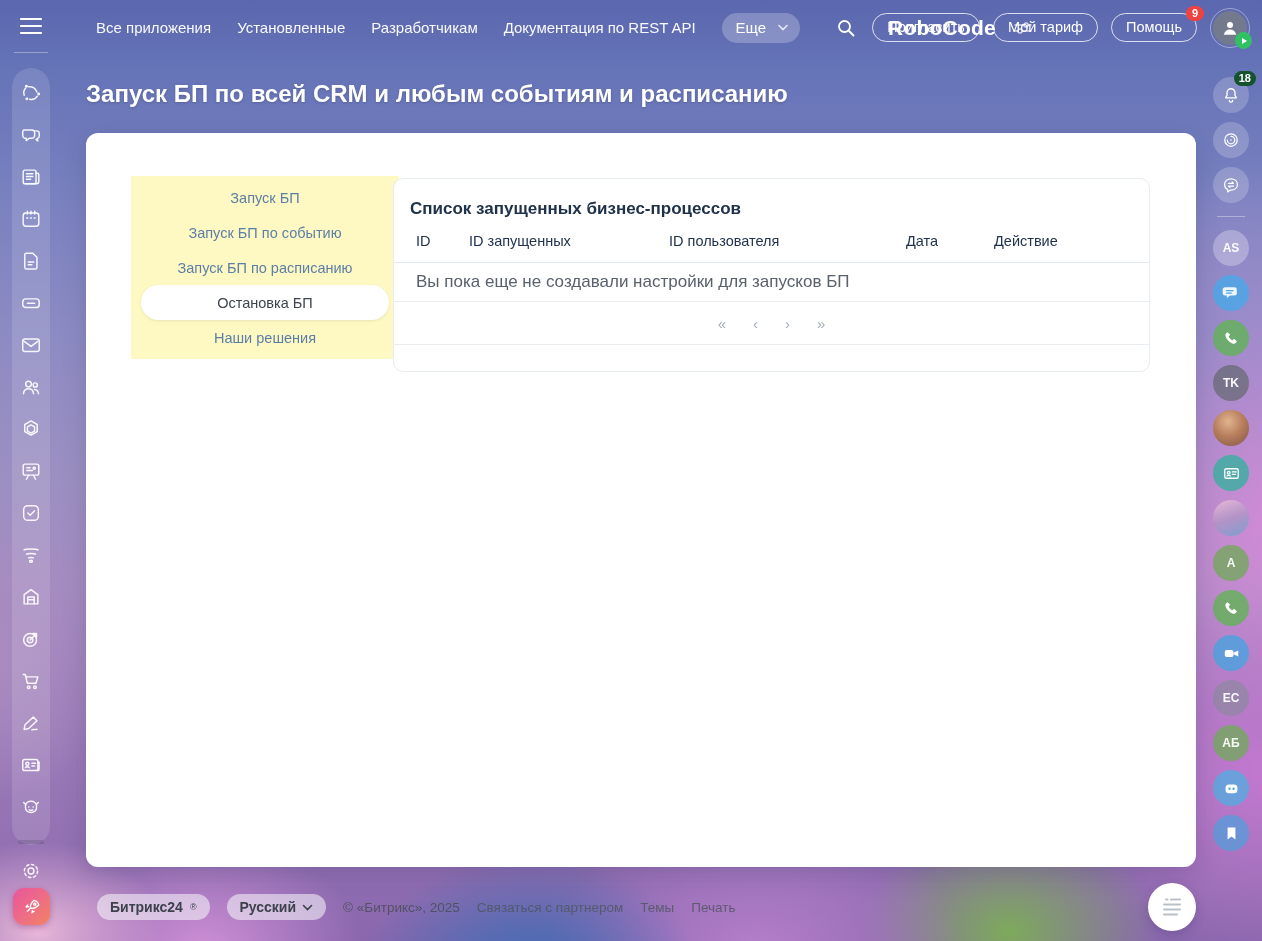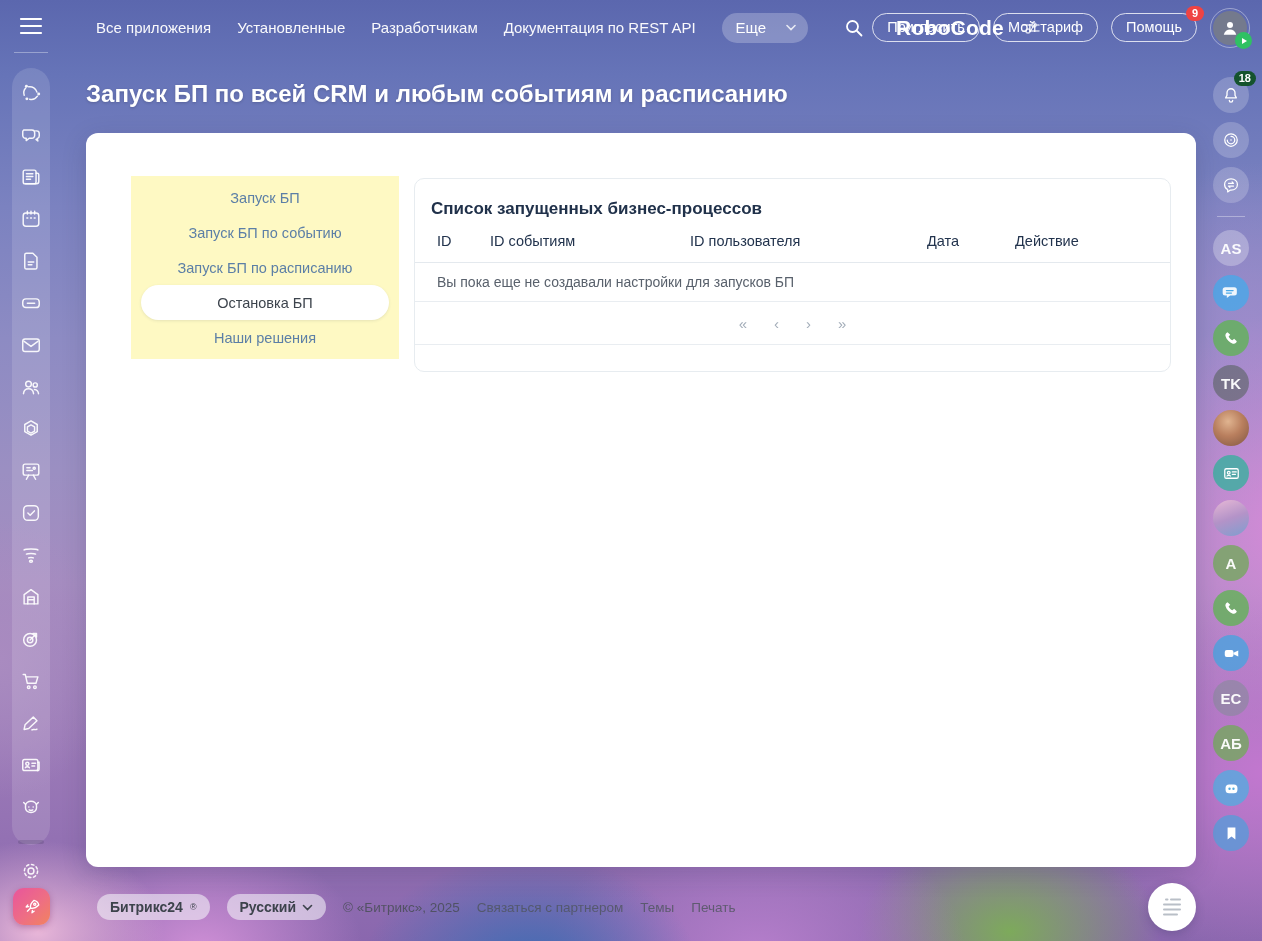--- a/index.html
+++ b/index.html
@@ -22,21 +22,21 @@
   }
   svg { display:block; }
   .ico { color:rgba(255,255,255,0.92); }
 
   
   .topbar { position:absolute; left:0; top:0; width:100%; height:55px; }
   .burger { position:absolute; left:18px; top:16px; cursor:pointer; }
   .burger-divider { position:absolute; left:14px; top:52px; width:34px; height:1px; background:rgba(255,255,255,0.35); }
   .topnav { position:absolute; left:96px; top:0; height:55px; display:flex; align-items:center; gap:26px; }
   .topnav .navitem { color:rgba(255,255,255,0.96); font-size:15px; cursor:pointer; white-space:nowrap; }
-  .more-pill { display:flex; align-items:center; gap:20px; background:rgba(255,255,255,0.24); border-radius:16px; padding:6px 12px 7px 14px; color:#fff; font-size:15px; cursor:pointer; }
+  .more-pill { display:flex; align-items:center; gap:12px; background:rgba(255,255,255,0.24); border-radius:16px; padding:6px 12px 7px 14px; color:#fff; font-size:15px; cursor:pointer; }
   .search-btn { margin-left:10px; cursor:pointer; }
   .brand { display:flex; align-items:center; gap:18px; margin-left:6px; }
   .brand-name { color:#fff; font-size:21px; font-weight:700; letter-spacing:0.2px; }
   .top-actions { position:absolute; right:65px; top:0; height:55px; display:flex; align-items:center; gap:13px; }
   .pill-btn { position:relative; border:1px solid rgba(255,255,255,0.78); border-radius:17px; padding:5px 14px 6px; color:#fff; font-size:14.5px; cursor:pointer; white-space:nowrap; background:transparent; }
   .pill-badge { position:absolute; top:-8px; right:-8px; background:#ef4343; color:#fff; font-size:11px; font-weight:700; border-radius:9px; padding:2px 6px; line-height:1; }
   .avatar-wrap { position:absolute; right:12px; top:8px; width:40px; height:40px; border-radius:50%; border:1px solid rgba(255,255,255,0.4); display:flex; align-items:center; justify-content:center; cursor:pointer; }
   .avatar-circle { width:34px; height:34px; border-radius:50%; background:rgba(120,125,135,0.85); display:flex; align-items:center; justify-content:center; }
   .avatar-badge { position:absolute; right:-3px; bottom:-2px; width:17px; height:17px; border-radius:50%; background:#2fc163; display:flex; align-items:center; justify-content:center; }
 
@@ -48,45 +48,45 @@
   .rail-item { width:22px; height:22px; cursor:pointer; }
   .rail-divider { width:26px; height:4px; border-radius:2px; background:rgba(40,40,60,0.18); margin-top:2px; }
   .rail-gear { position:absolute; left:20px; top:860px; cursor:pointer; }
   .market-tile { position:absolute; left:13px; top:888px; width:37px; height:37px; border-radius:11px; background:linear-gradient(135deg,#e8559c 0%,#ee6e84 55%,#f2835e 100%); display:flex; align-items:center; justify-content:center; cursor:pointer; box-shadow:0 2px 6px rgba(120,30,90,0.35); }
 
   
   .right-rail { position:absolute; left:1213px; top:77px; width:36px; display:flex; flex-direction:column; align-items:center; gap:9px; }
   .rcirc { position:relative; width:36px; height:36px; border-radius:50%; display:flex; align-items:center; justify-content:center; cursor:pointer; background:rgba(255,255,255,0.2); color:#fff; }
   .rcirc.badge18 .rbadge { position:absolute; top:-6px; right:-7px; background:#14532d; color:#fff; font-size:11px; font-weight:700; border-radius:9px; padding:2px 5px; line-height:1; }
   .rdivider { width:28px; height:1px; background:rgba(255,255,255,0.35); margin:4px 0; }
-  .rinitials { font-size:15px; font-weight:700; color:rgba(255,255,255,0.95); }
+  .rinitials { font-size:12px; font-weight:700; color:rgba(255,255,255,0.95); }
   .c-msg { background:rgba(74,168,232,0.8); }
   .c-phone { background:rgba(98,179,86,0.8); }
   .c-video { background:rgba(74,163,222,0.8); }
   .c-robot { background:rgba(86,170,223,0.8); }
   .c-bookmark { background:rgba(90,155,216,0.8); }
   .c-card { background:rgba(58,175,159,0.8); }
   .c-green { background:rgba(116,168,94,0.8); }
   .c-as { background:rgba(255,255,255,0.28); }
   .c-tk { background:rgba(80,95,85,0.55); }
   .c-es { background:rgba(130,140,150,0.55); }
   .c-photo1 { background:radial-gradient(circle at 42% 32%, #e0b490 0%, #b97f5e 45%, #7e5542 100%); }
   .c-photo2 { background:linear-gradient(160deg,#e7b9d6 0%,#b493c8 50%,#7e9ecf 100%); }
 
   
   .card { position:absolute; left:86px; top:133px; width:1110px; height:734px; background:#fff; border-radius:12px; box-shadow:0 6px 24px rgba(40,40,80,0.18); }
   .side-menu { position:absolute; left:45px; top:43px; width:268px; background:#fef9c3; border-radius:0; padding:4px 10px; }
   .side-menu .mi { height:35px; display:flex; align-items:center; justify-content:center; color:#5c7fa6; font-size:14.5px; cursor:pointer; border-radius:18px; }
   .side-menu .mi.active { background:#fff; color:#3d444d; box-shadow:0 1px 3px rgba(60,70,90,0.12); }
 
-  .panel { position:absolute; left:307px; top:45px; width:757px; height:194px; border:1px solid #e7ecf0; border-radius:10px; background:#fff;margin-left:21px; }
+  .panel { position:absolute; left:307px; top:45px; width:757px; height:194px; border:1px solid #e7ecf0; border-radius:10px; background:#fff; }
   .panel-title { padding:20px 16px 0 16px; color:#20314a; font-size:17px; font-weight:700; }
   .thead { display:flex; align-items:center; height:44px; padding-left:22px; border-bottom:1px solid #e4e9ee; color:#22334d; font-size:14.5px; }
   .thead .c0 { width:53px; } .thead .c1 { width:200px; } .thead .c2 { width:237px; } .thead .c3 { width:88px; } .thead .c4 { flex:1; }
-  .empty-row { height:39px; display:flex; align-items:center; padding-left:22px; color:#59616c; font-size:14px; border-bottom:1px solid #e9edf1; }
+  .empty-row { height:39px; display:flex; align-items:center; padding-left:22px; color:#59616c; font-size:17px; border-bottom:1px solid #e9edf1; }
   .pager { height:43px; display:flex; align-items:center; justify-content:center; gap:27px; border-bottom:1px solid #e9edf1; }
   .pager span { color:#a3adb9; font-size:15px; cursor:pointer; line-height:1; }
 
   
   .footer { position:absolute; left:97px; top:893px; height:28px; display:flex; align-items:center; gap:17px; }
   .f-pill { display:flex; align-items:center; gap:6px; background:rgba(248,249,251,0.55); border-radius:15px; padding:5px 13px; color:#3d434c; font-size:14px; cursor:pointer; white-space:nowrap; }
   .f-pill .sup { font-size:9px; vertical-align:super; margin-left:1px; }
   .f-text { color:rgba(73,78,87,0.85); font-size:13.5px; white-space:nowrap; }
   .f-link { color:rgba(78,84,93,0.8); font-size:13.5px; cursor:pointer; white-space:nowrap; }
 
@@ -411,21 +411,21 @@
     <div class="mi">Запуск БП по событию</div>
     <div class="mi">Запуск БП по расписанию</div>
     <div class="mi active">Остановка БП</div>
     <div class="mi">Наши решения</div>
   </div>
 
   <div class="panel">
     <div class="panel-title">Список запущенных бизнес-процессов</div>
     <div class="thead">
       <span class="c0">ID</span>
-      <span class="c1">ID событиям</span>
+      <span class="c1">ID запущенных</span>
       <span class="c2">ID пользователя</span>
       <span class="c3">Дата</span>
       <span class="c4">Действие</span>
     </div>
     <div class="empty-row">Вы пока еще не создавали настройки для запусков БП</div>
     <div class="pager">
       <span>«</span>
       <span>‹</span>
       <span>›</span>
       <span>»</span>

